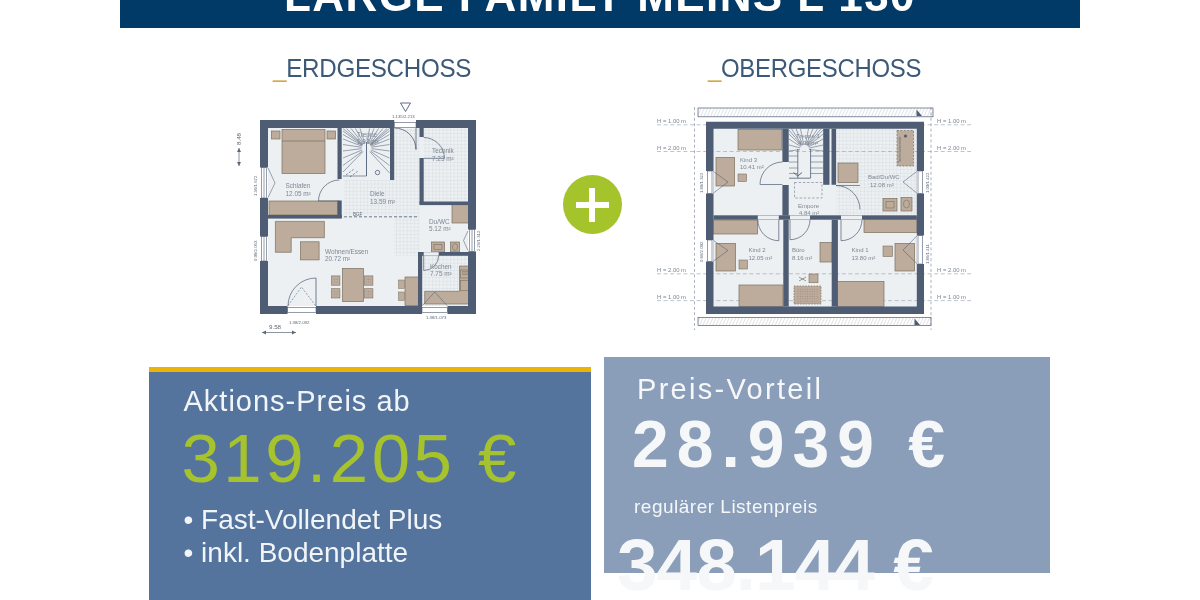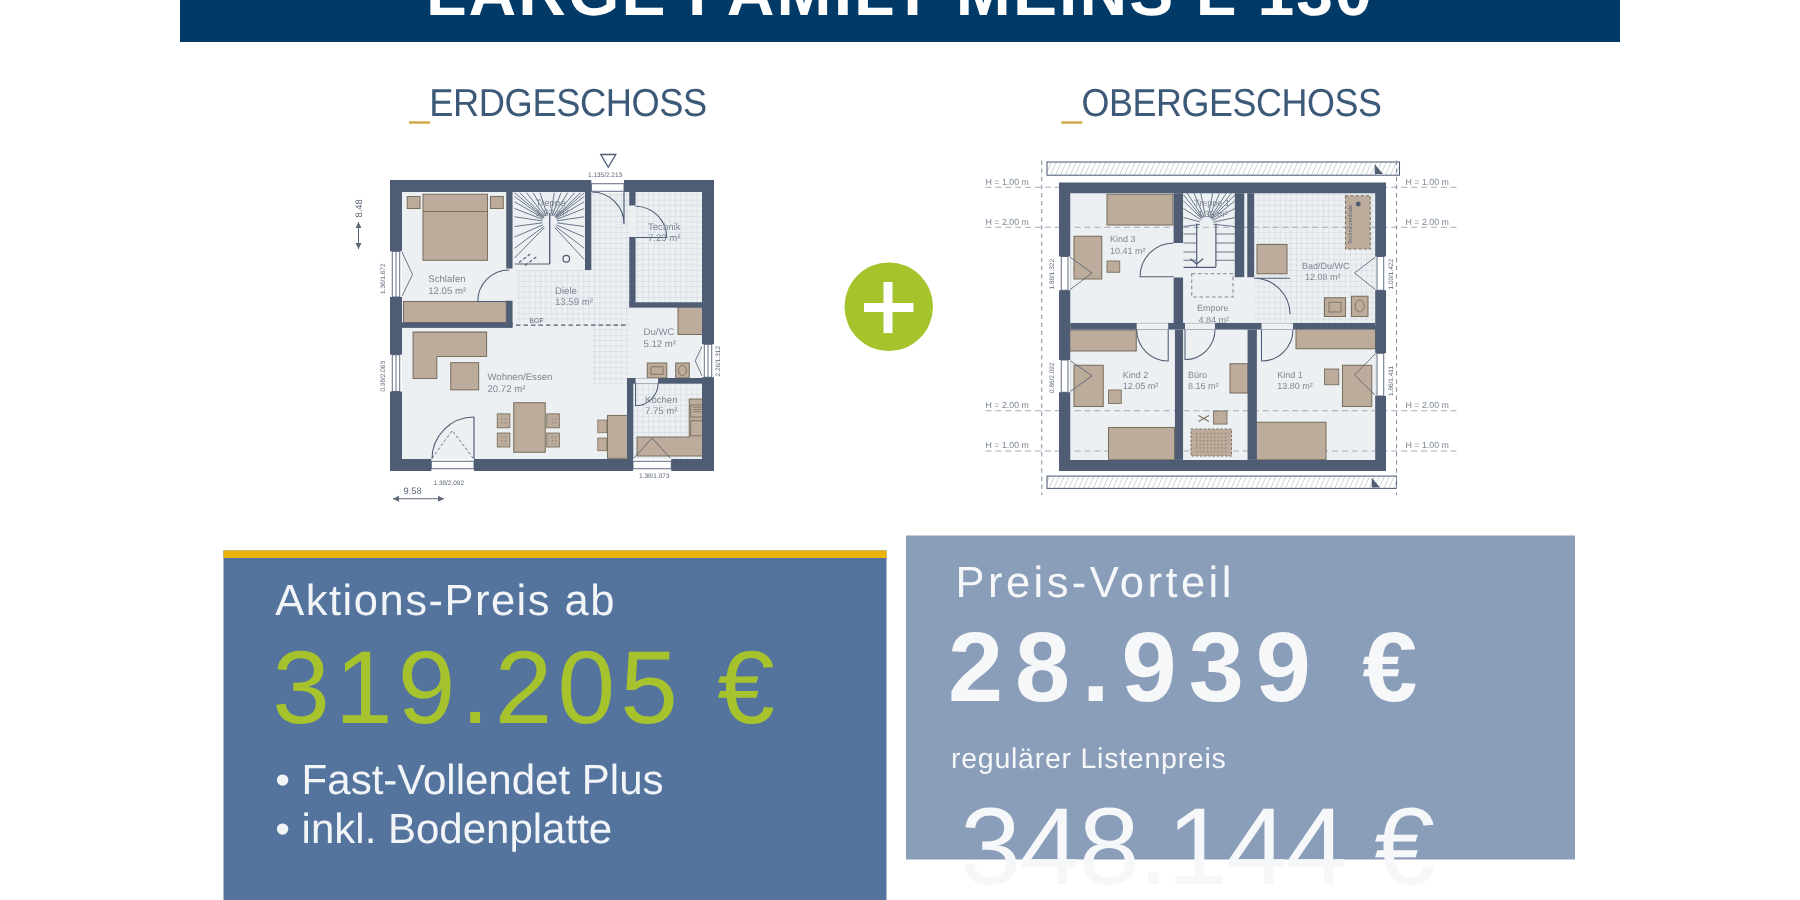--- a/index.html
+++ b/index.html
@@ -37,21 +37,21 @@
 </div>
 
 <div class="abs" style="left:604px;top:357px;width:446px;height:216px;background:#8a9eba">
 
 <div class="abs" style="left:33px;top:16px;font-size:29px;color:#f5f7f9;letter-spacing:2.3px">Preis-Vorteil</div>
 
 <div class="abs" style="left:28px;top:53.5px;font-size:66px;font-weight:700;color:#f5f7f9;letter-spacing:8px;line-height:1">28.939 €</div>
 
 <div class="abs" style="left:30px;top:139px;font-size:19px;color:#f5f7f9;letter-spacing:0.5px">regulärer Listenpreis</div>
 
-<div class="abs" style="left:36px;top:170.5px;font-size:73px;font-weight:400;color:#f5f7f9;letter-spacing:-1px;line-height:1">348.144 €</div>
+<div class="abs" style="left:13px;top:170.5px;font-size:73px;font-weight:700;color:#f5f7f9;letter-spacing:-1px;line-height:1">348.144 €</div>
 </div>
 
 <svg width="1200" height="600" viewBox="0 0 1200 600" style="position:absolute;left:0;top:0;font-family:'Liberation Sans',sans-serif">
 <defs>
 <pattern id="grid" width="3.6" height="3.6" patternUnits="userSpaceOnUse">
 <path d="M0 0H3.6M0 0V3.6" stroke="#c3ccd6" stroke-width="0.5" fill="none"></path>
 </pattern>
 <pattern id="diag" width="3" height="12" patternUnits="userSpaceOnUse" patternTransform="rotate(24)">
 <line x1="0" y1="0" x2="0" y2="12" stroke="#8e99a6" stroke-width="0.55"></line>
 </pattern>

